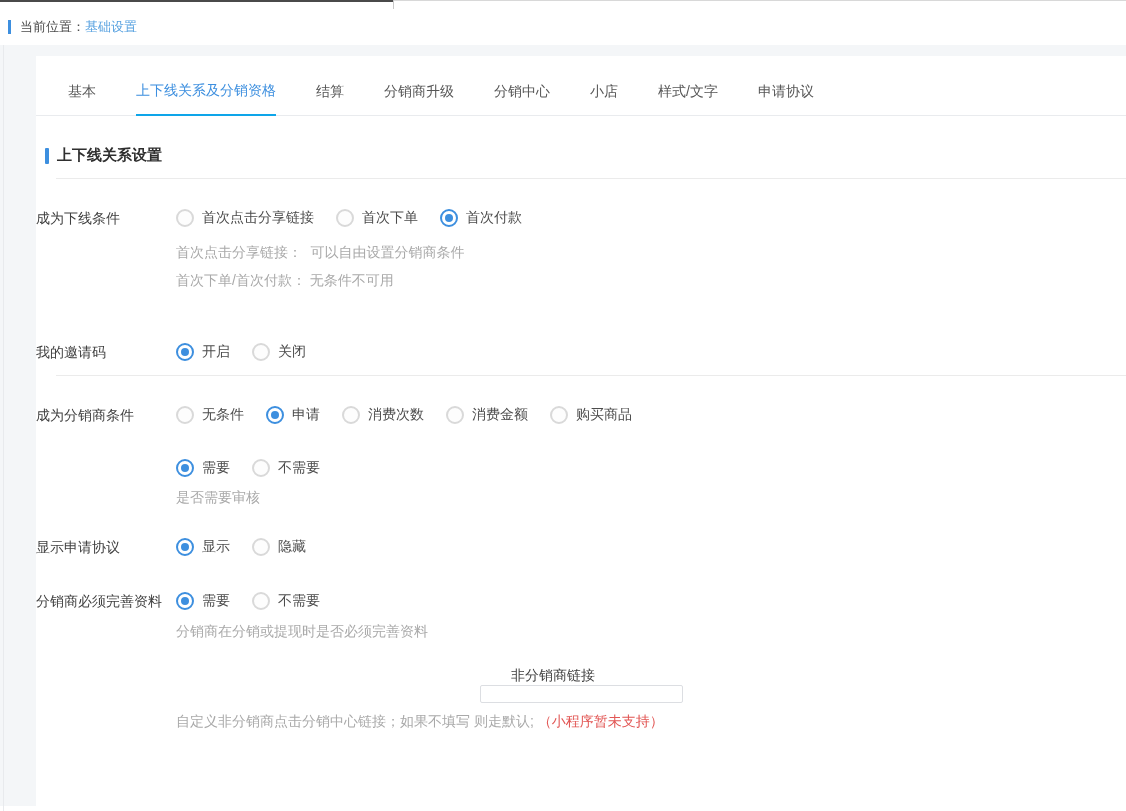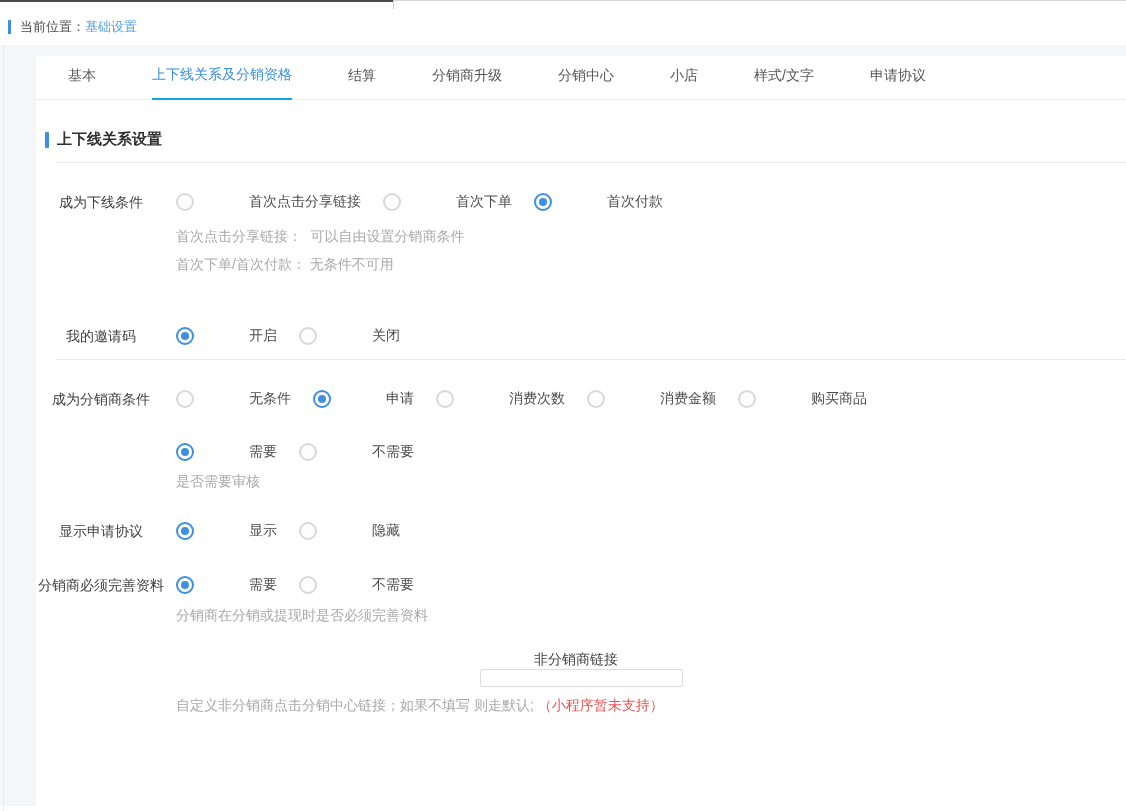--- a/index.html
+++ b/index.html
@@ -20,37 +20,37 @@
   .crumb-text { font-size:13px; color:#4c4c4c; }
   .crumb-link { font-size:13px; color:#57a1e0; cursor:pointer; }
 
   .page-bg { position:absolute; left:0; top:45px; width:1126px; height:761px; background:#f4f6f8; }
   .left-edge-line { position:absolute; left:3px; top:45px; height:766px; width:1px; background:#e8eaed; }
 
   
   .card { position:absolute; left:36px; top:56px; width:1090px; height:750px; background:#fff; }
 
   
-  .tabs { display:flex; align-items:flex-end; gap:56px; padding-left:32px; margin-top:10px;
+  .tabs { display:flex; align-items:flex-end; gap:40px; padding-left:32px; margin-top:26px;
     border-bottom:1px solid #e9ebee; }
   .tab { font-size:14px; color:#565656; padding-bottom:14px; cursor:pointer; white-space:nowrap; }
   .tab.active { color:#3d8fdf; border-bottom:2px solid #0ea5e9; margin-bottom:-1px; }
 
   
   .section-title { display:flex; align-items:center; margin:30px 0 0 9px; }
   .section-title .bar { width:4px; height:16px; background:#3d8fdf; margin-right:8px; border-radius:1px; }
   .section-title span { font-size:15px; font-weight:bold; color:#2f2f2f; }
   .divider { height:1px; background:#ebebeb; margin:13px 0 0 20px; }
 
   
   .form-row { display:flex; align-items:center; }
-  .row-label { width:140px; min-width:140px; text-align:center; padding-right:10px;
+  .row-label { width:140px; min-width:140px; text-align:left; padding-right:10px;
     font-size:14px; color:#3f3f3f; line-height:20px; }
   .radio-group { display:flex; align-items:center; }
-  .radio-item { display:flex; align-items:center; margin-right:22px; cursor:pointer;gap:47px; }
+  .radio-item { display:flex; align-items:center; margin-right:22px; cursor:pointer; }
   .radio { display:inline-flex; align-items:center; justify-content:center; width:18px; height:18px;
     border-radius:50%; border:2px solid #d9d9d9; background:#fdfdfd; margin-right:8px; font-style:normal; }
   .radio .dot { display:none; width:8px; height:8px; border-radius:50%; background:#3d8fdf; }
   .radio.checked { border-color:#3d8fdf; background:#fff; }
   .radio.checked .dot { display:block; }
   .radio-label { font-size:14px; color:#4c4c4c; }
 
   .help { font-size:14px; color:#a9a9a9; line-height:20px; margin-left:140px; }
   .help-red { color:#e25654; }
 

